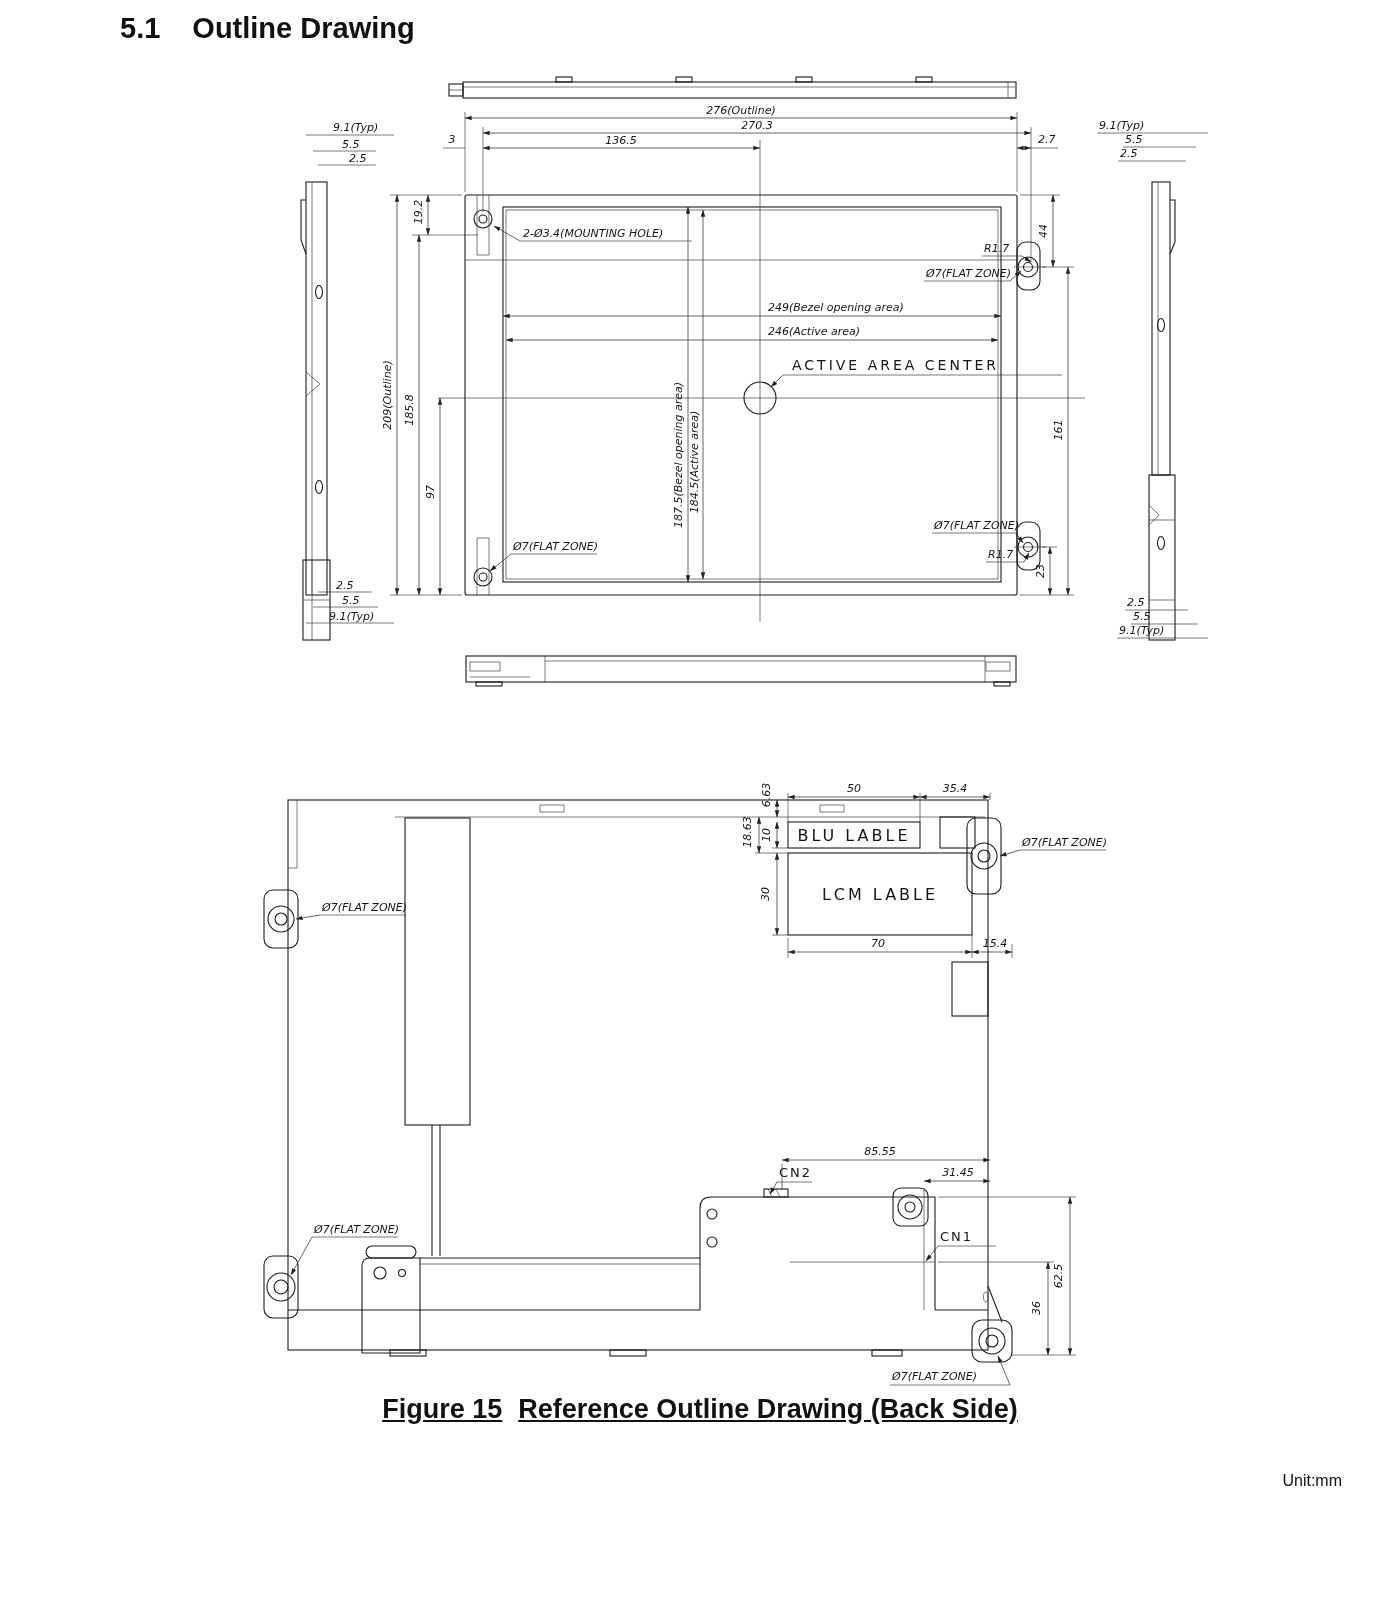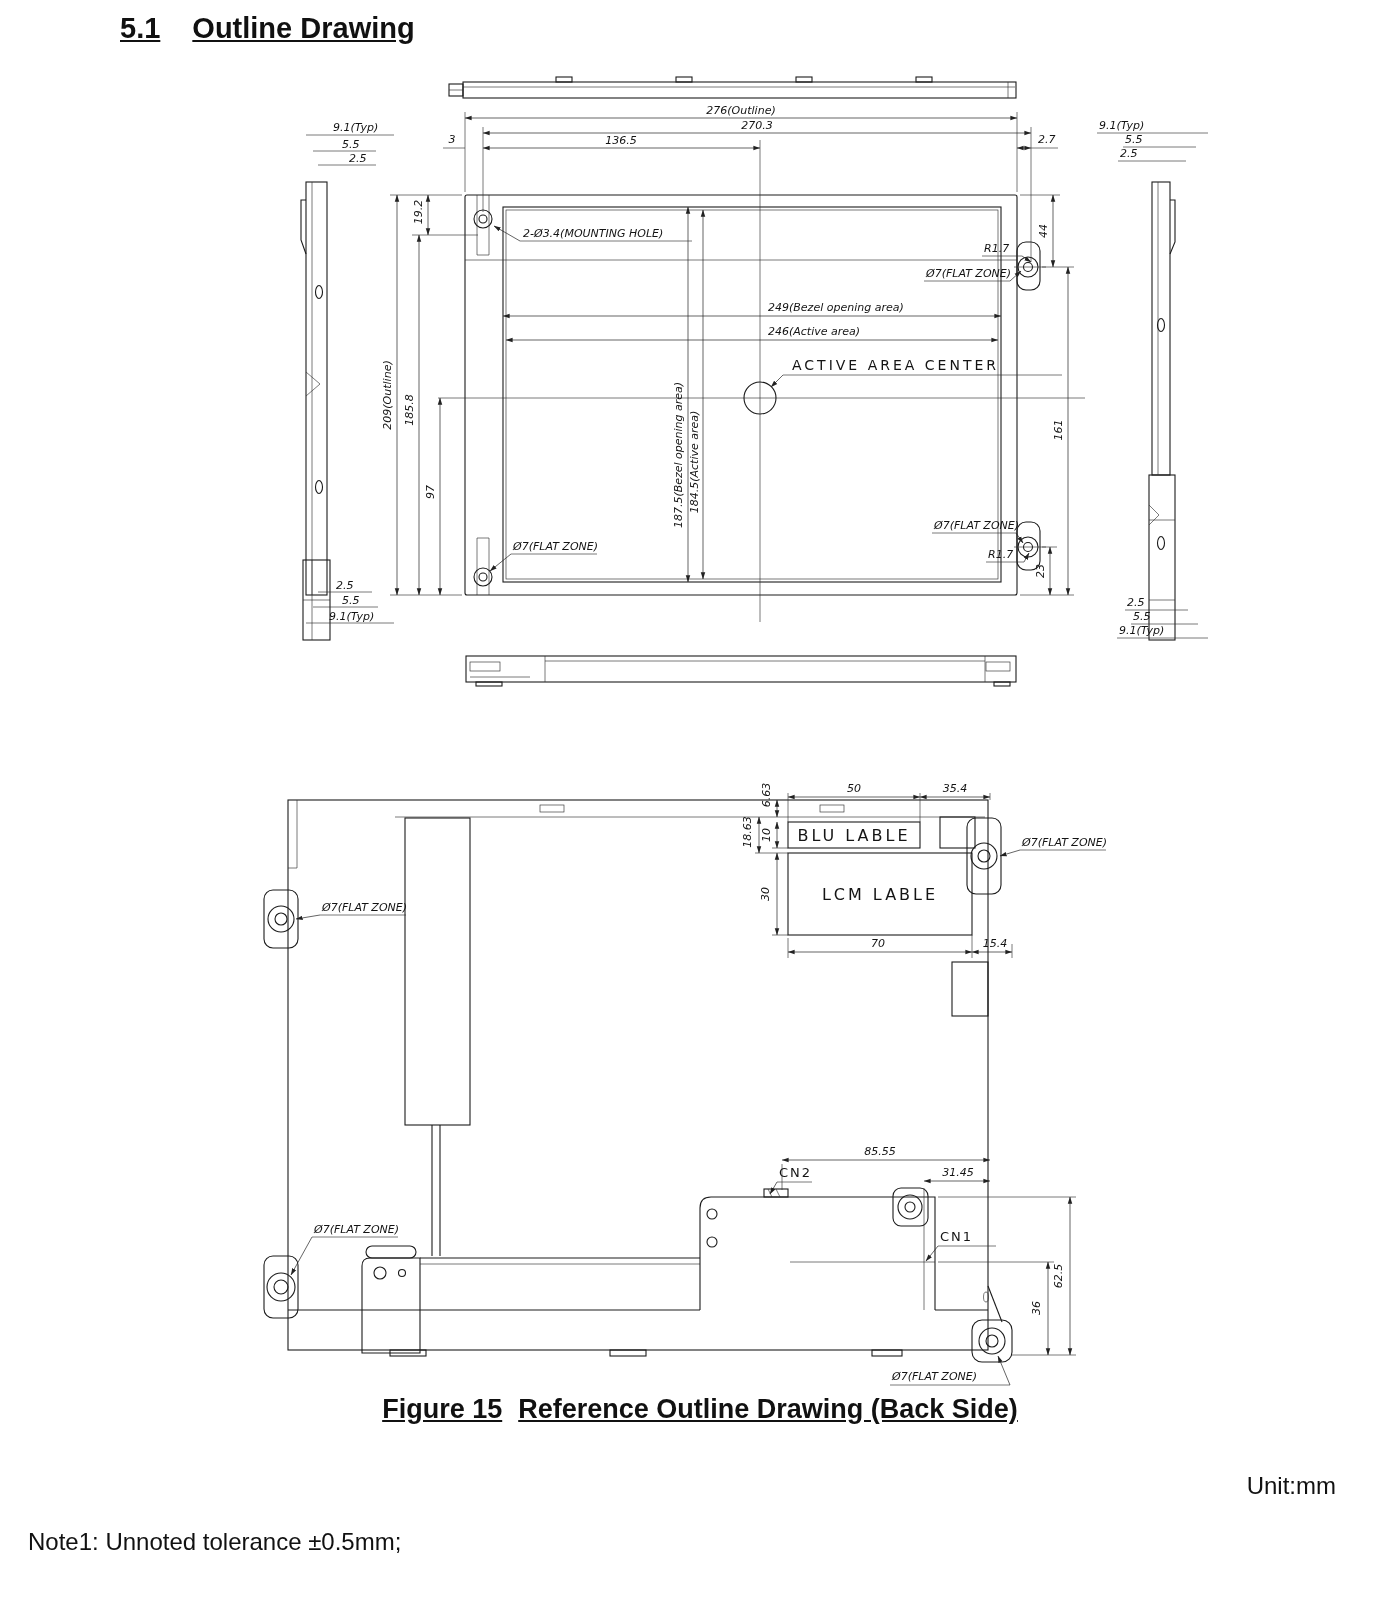--- a/index.html
+++ b/index.html
@@ -1,25 +1,25 @@
 <!DOCTYPE html>
 <html><head>
 <meta charset="utf-8">
 <style>
   html,body{margin:0;padding:0;background:#ffffff;}
   .page{position:relative;width:1400px;height:1604px;background:#ffffff;
         font-family:"Liberation Sans","DejaVu Sans",sans-serif;color:#111;overflow:hidden;}
   .heading{position:absolute;top:12px;left:120px;font-size:29px;font-weight:bold;
-           display:flex;align-items:flex-end;text-decoration:underline;}
+           display:flex;align-items:flex-end;}
   .heading .num{margin-right:32px;}
   .fig-caption{position:absolute;left:0;width:100%;text-align:center;
                font-size:27px;font-weight:bold;white-space:nowrap;}
   .fig14{top:698px;} .fig15{top:1394px;text-decoration:underline;}
   .fig-caption .cap-title{margin-left:16px;}
-  .unit{position:absolute;top:1472px;right:64px;font-size:24px;}
+  .unit{position:absolute;top:1472px;right:58px;font-size:16px;}
   .note{position:absolute;top:1528px;left:28px;font-size:24px;}
   svg.drawing{position:absolute;top:0;left:0;}
   
   .ln{fill:none;stroke:#1c1c1c;stroke-width:1.1;}
   .tn{fill:none;stroke:#333333;stroke-width:0.65;}
   .dl{fill:none;stroke:#222222;stroke-width:0.7;
       marker-start:url(#ma);marker-end:url(#ma);}
   .le{fill:none;stroke:#222222;stroke-width:0.7;marker-end:url(#ma);}
   text{fill:#141414;}
   .dt{font:italic 11px "DejaVu Sans",sans-serif;}
@@ -339,15 +339,14 @@
       <text class="dt" x="1040" y="1308" text-anchor="middle" transform="rotate(-90 1040 1308)">36</text>
     </g>
   </svg>
 
 
   <div class="fig-caption fig15">
     <span>Figure 15</span><span class="cap-title">Reference Outline Drawing (Back Side)</span>
   </div>
 
   <div class="unit">Unit:mm</div>
-  <div class="note">Note1: Unnoted tolerance ±0.5mm;</div>
 
 </div>
 
 </body></html>

